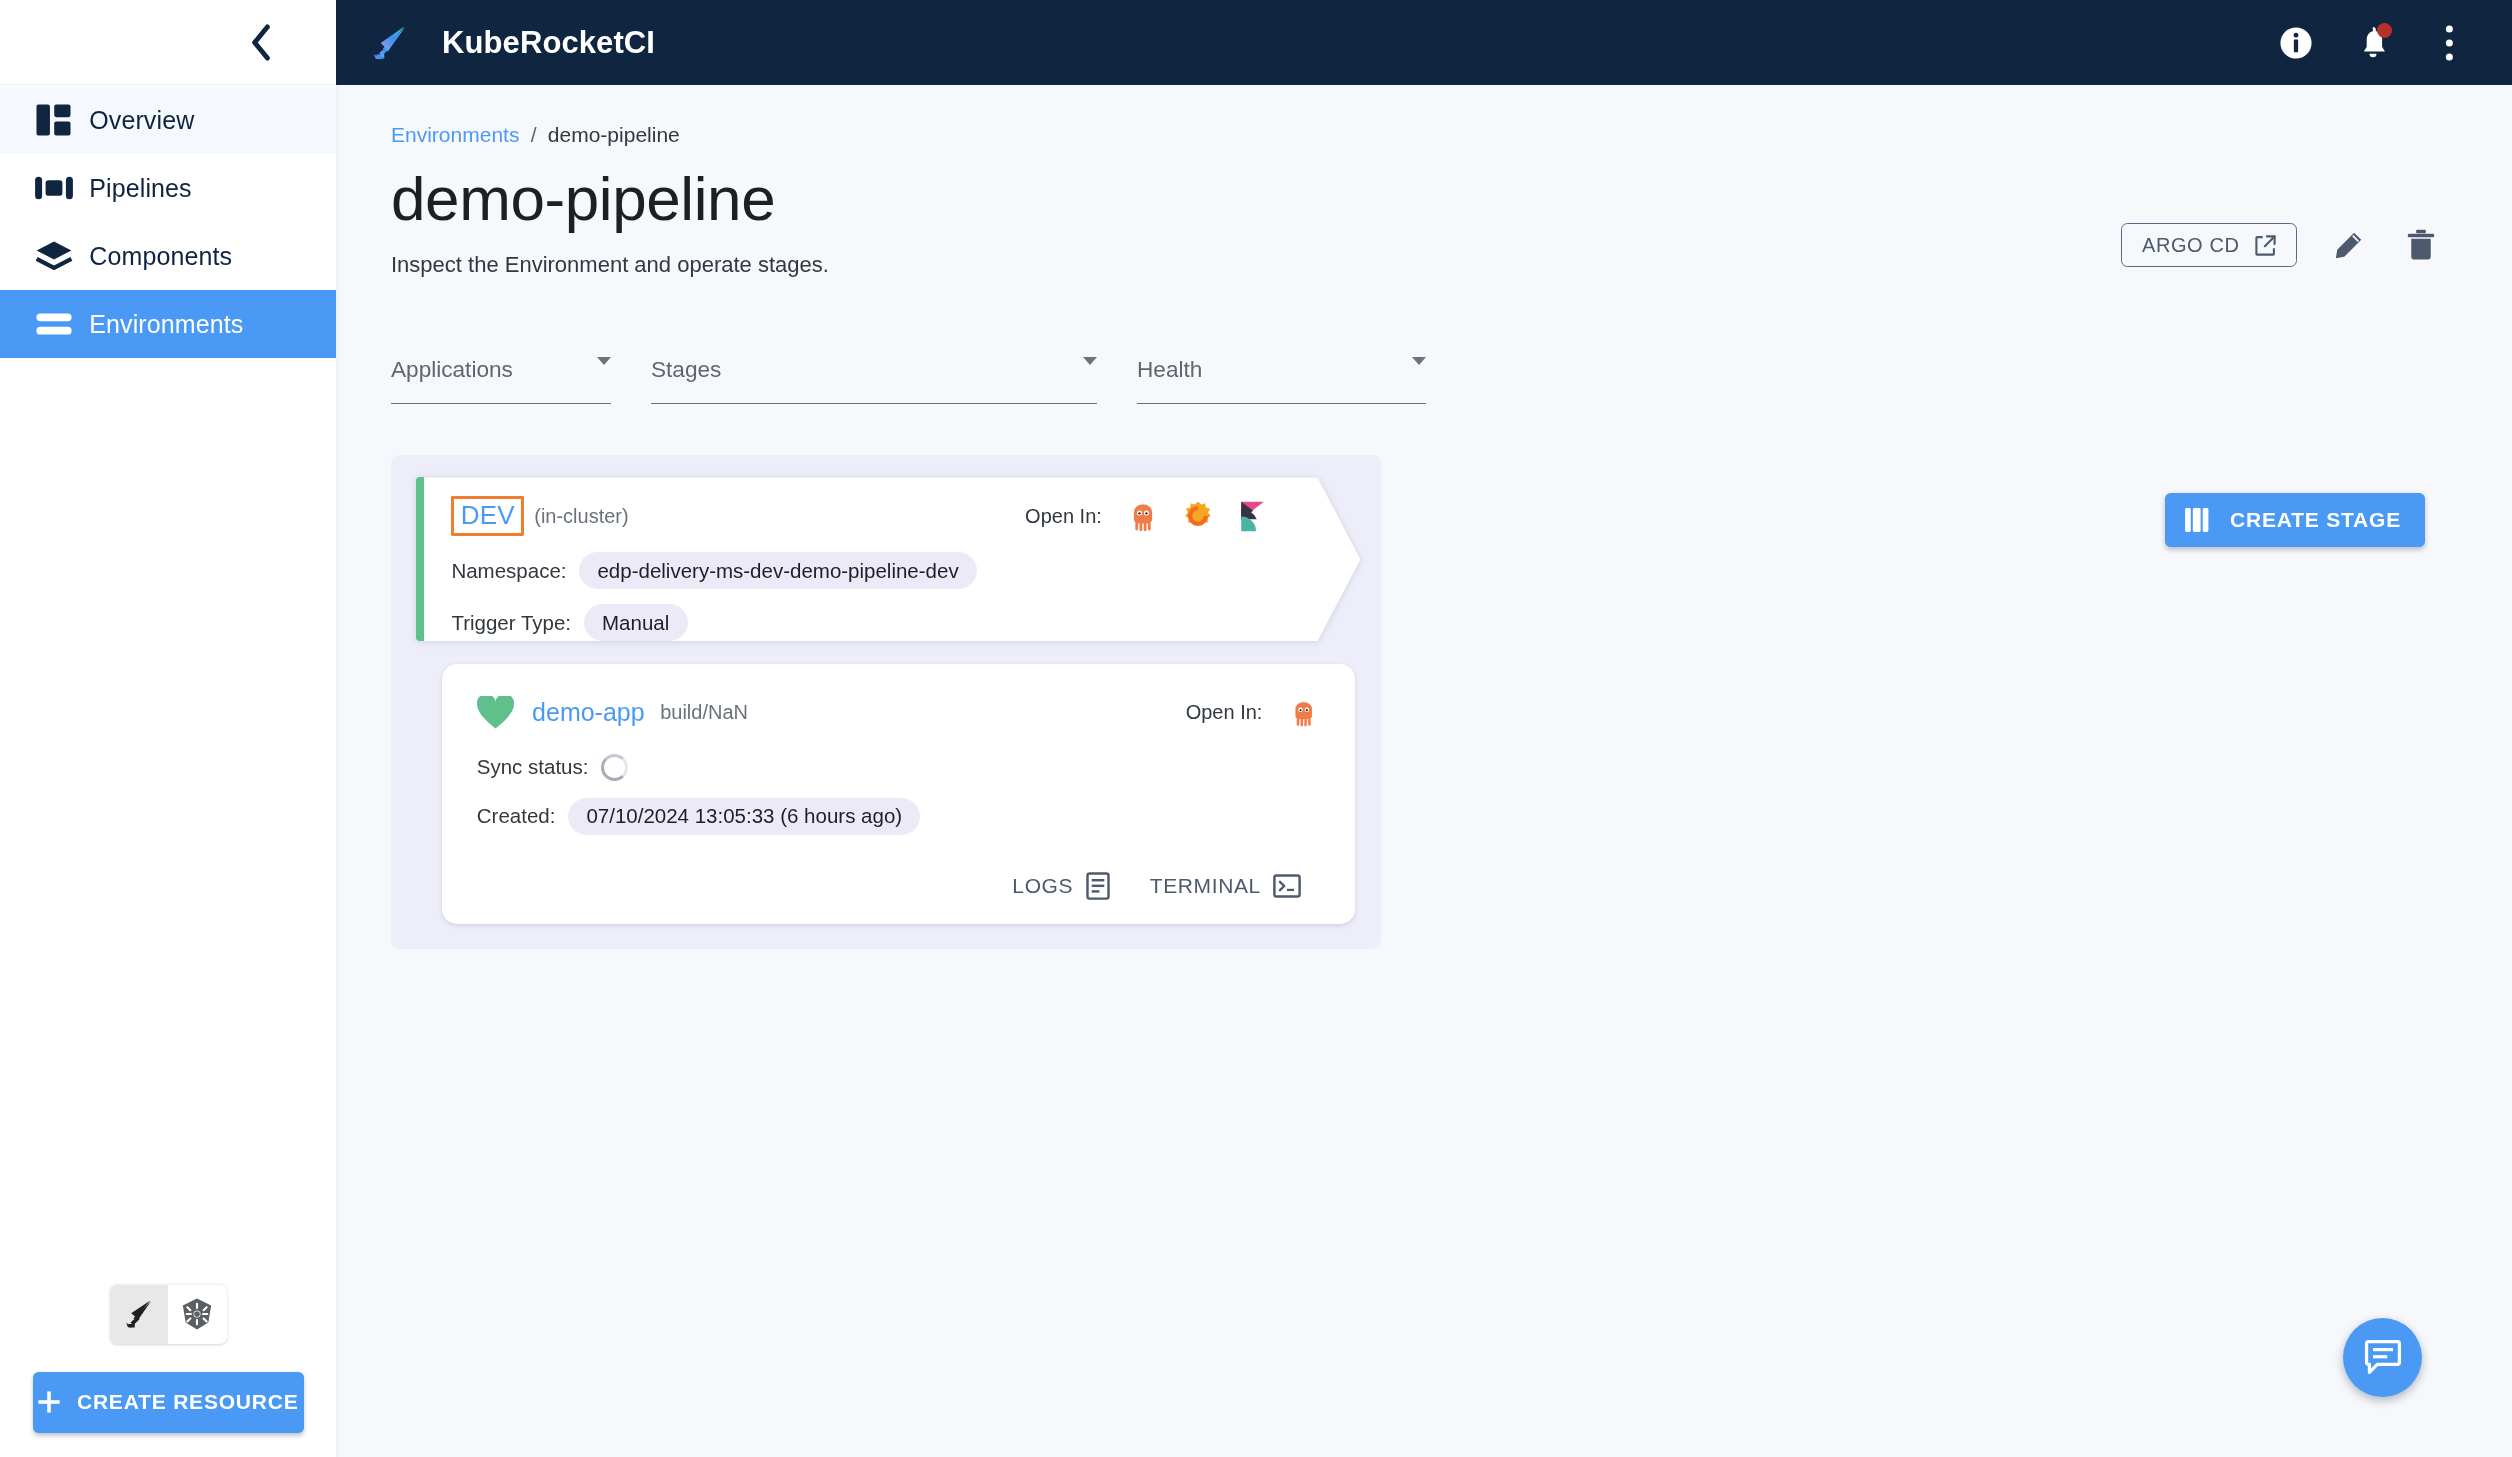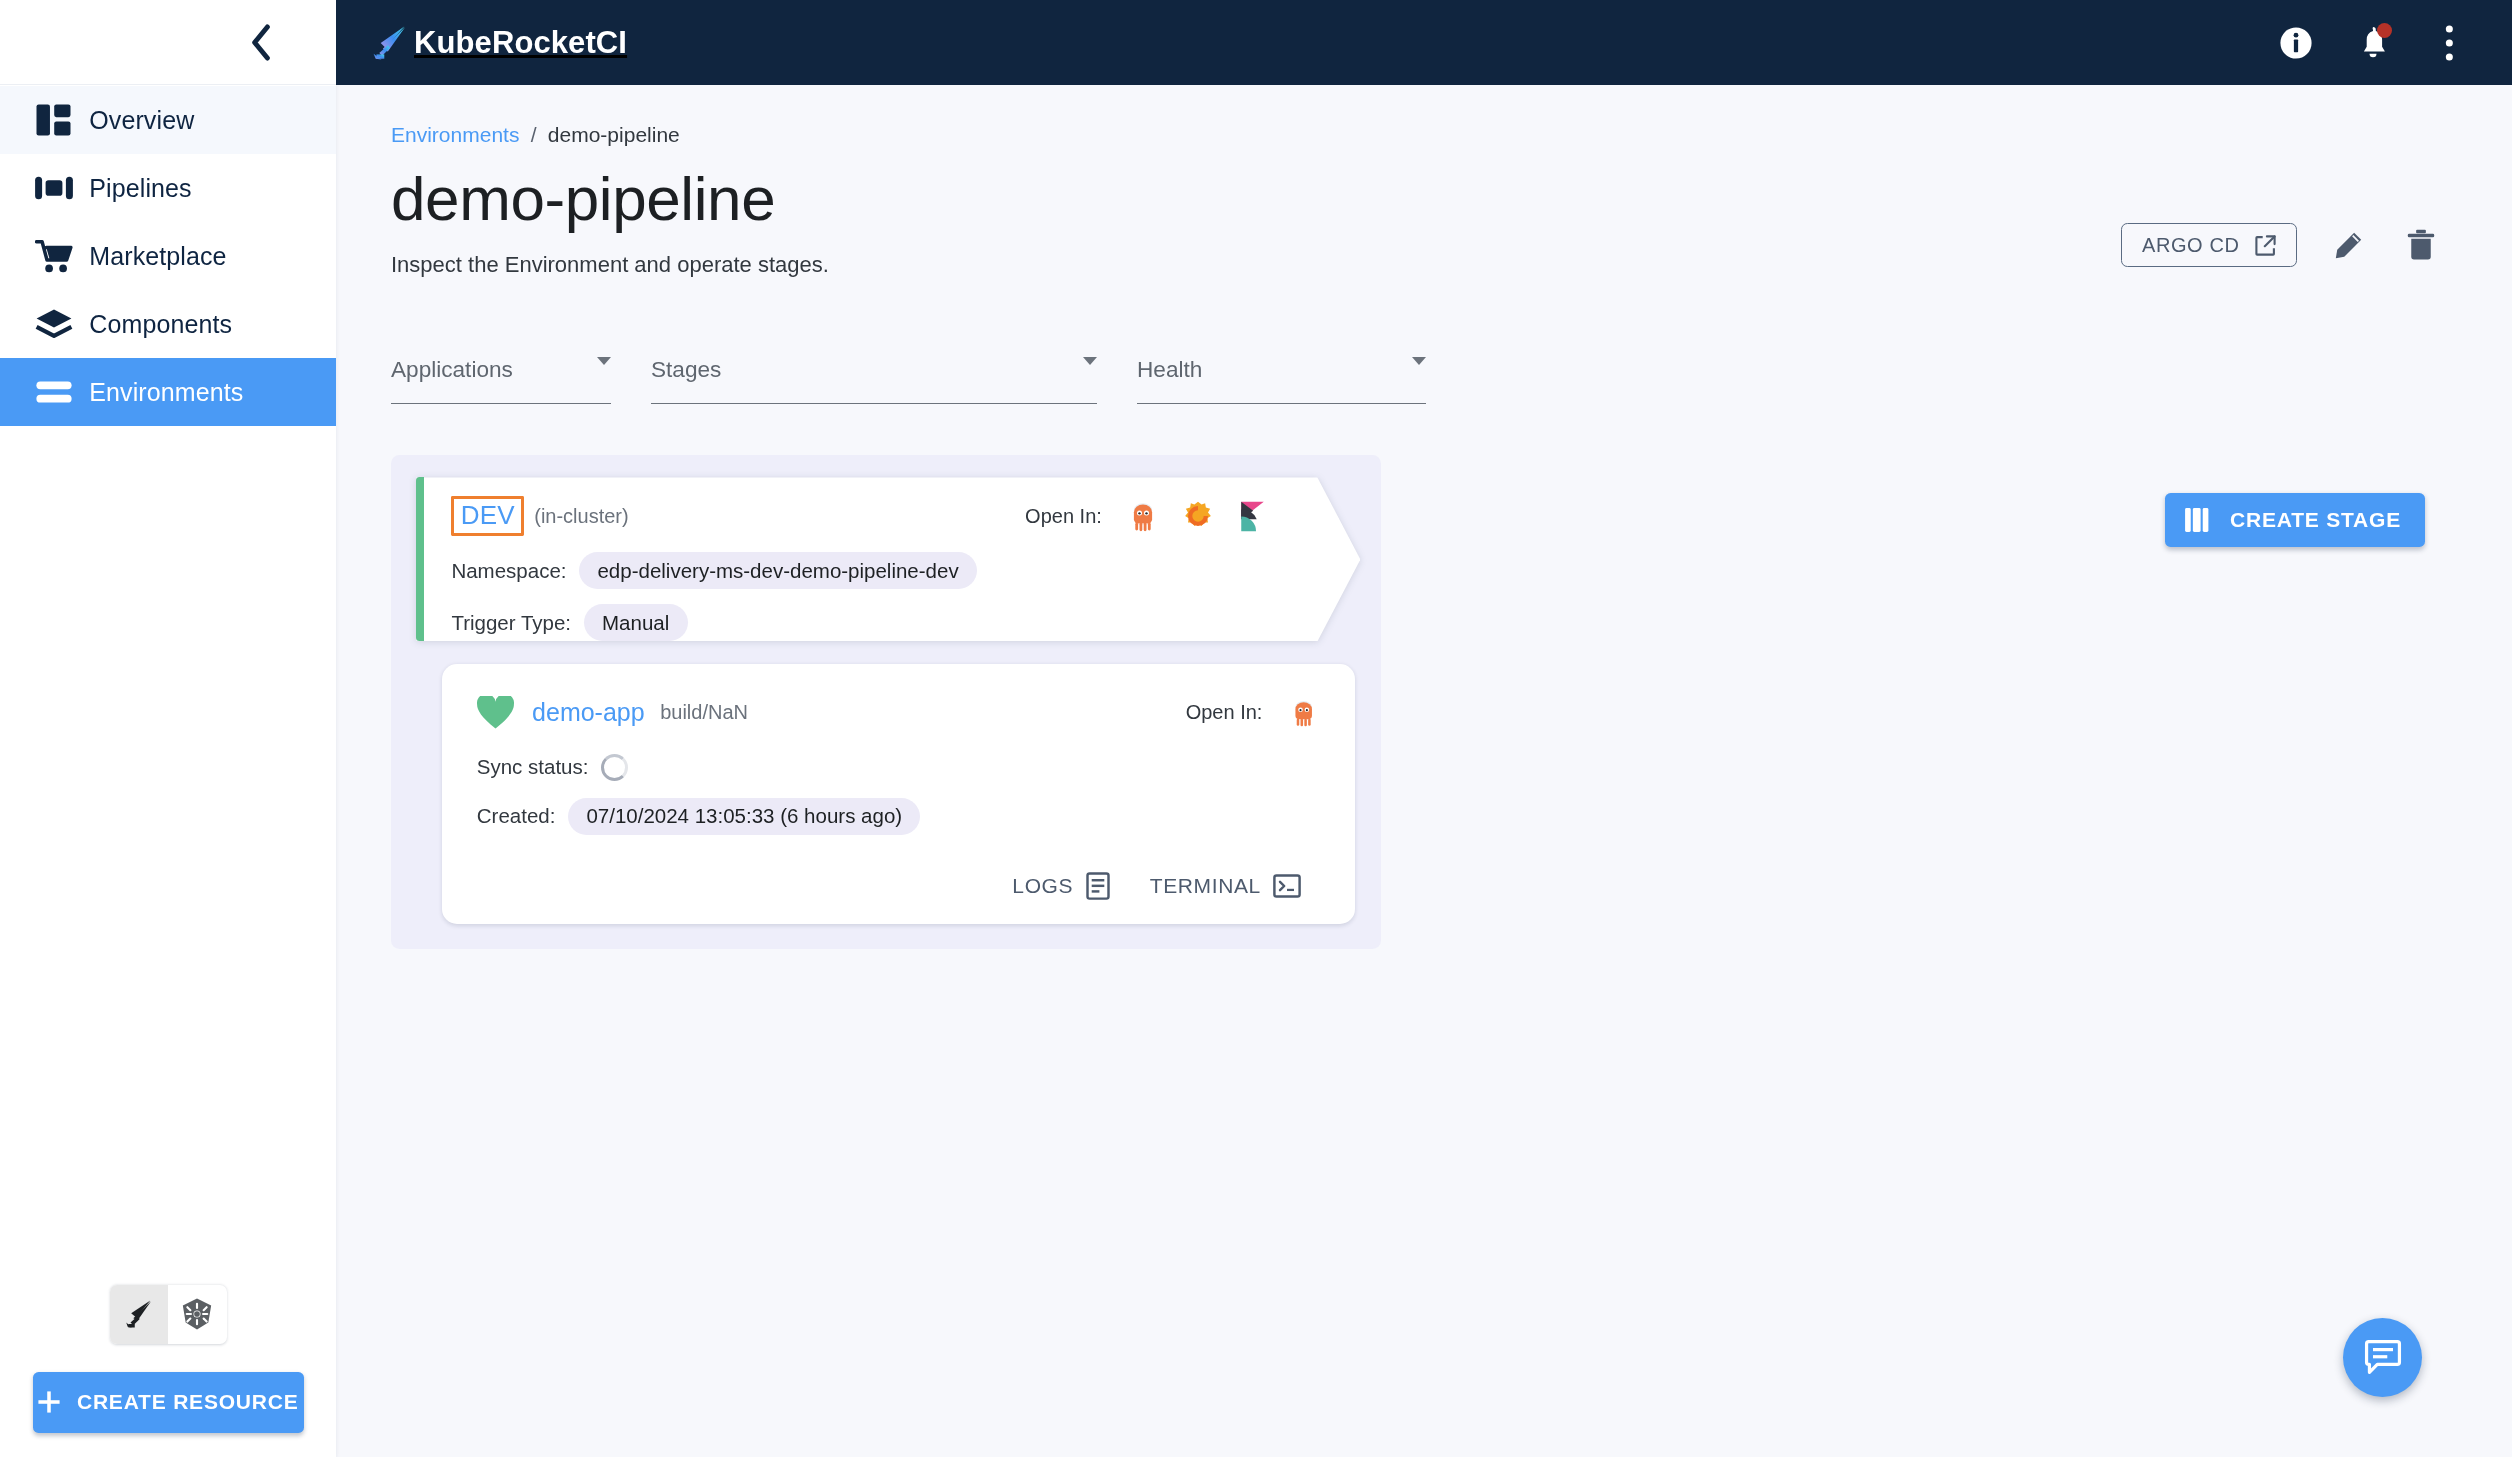--- a/index.html
+++ b/index.html
@@ -84,21 +84,21 @@
   }
 
   
   #topbar {
     position: absolute; left: 336px; top: 0;
     width: 2176px; height: 85px;
     background: #10253f;
     display: flex; align-items: center;
     z-index: 6;
   }
-  .brand { display: flex; align-items: center; gap: 4px; padding-left: 34px; text-decoration: underline; }
+  .brand { display: flex; align-items: center; gap: 32px; padding-left: 34px; }
   .brand-name {
     color: #ffffff; font-size: 31px; font-weight: 700; letter-spacing: 0.1px;
   }
   .topbar-actions {
     margin-left: auto; display: flex; align-items: center; gap: 32px; padding-right: 40px;
   }
   .tb-icon { position: relative; display:flex; align-items:center; justify-content:center;
              width: 45px; height: 45px; cursor: pointer; }
   .bell-dot {
     position: absolute; top: 2.8px; right: 2.8px;
@@ -295,31 +295,20 @@
         <span class="sb-ico">
           <svg width="38" height="28" viewBox="0 0 54 40">
               <rect x="0" y="4" width="10" height="32" rx="5" fill="#10253f"></rect>
               <rect x="44" y="4" width="10" height="32" rx="5" fill="#10253f"></rect>
               <rect x="15" y="9" width="24" height="22" rx="4" fill="#10253f"></rect>
             </svg>
         </span>
         <span class="sb-label">Pipelines</span>
       </div>
 
-      <div class="sb-item">
-        <span class="sb-ico">
-          <svg width="38" height="35" viewBox="0 0 54 50">
-              <path d="M2 4 h8 l7 26 h28 l6 -18 H16" fill="none" stroke="#10253f" stroke-width="5" stroke-linecap="round" stroke-linejoin="round"></path>
-              <path d="M16 12 h35 l-6 18 H21" fill="#10253f"></path>
-              <circle cx="20" cy="42" r="5.5" fill="#10253f"></circle>
-              <circle cx="40" cy="42" r="5.5" fill="#10253f"></circle>
-            </svg>
-        </span>
-        <span class="sb-label">Marketplace</span>
-      </div>
 
       <div class="sb-item">
         <span class="sb-ico">
           <svg width="38" height="32" viewBox="0 0 54 46">
               <path d="M27 2 L52 15 L27 28 L2 15 Z" fill="#10253f"></path>
               <path d="M2 27 L27 40 L52 27" fill="none" stroke="#10253f" stroke-width="6" stroke-linejoin="round"></path>
             </svg>
         </span>
         <span class="sb-label">Components</span>
       </div>

